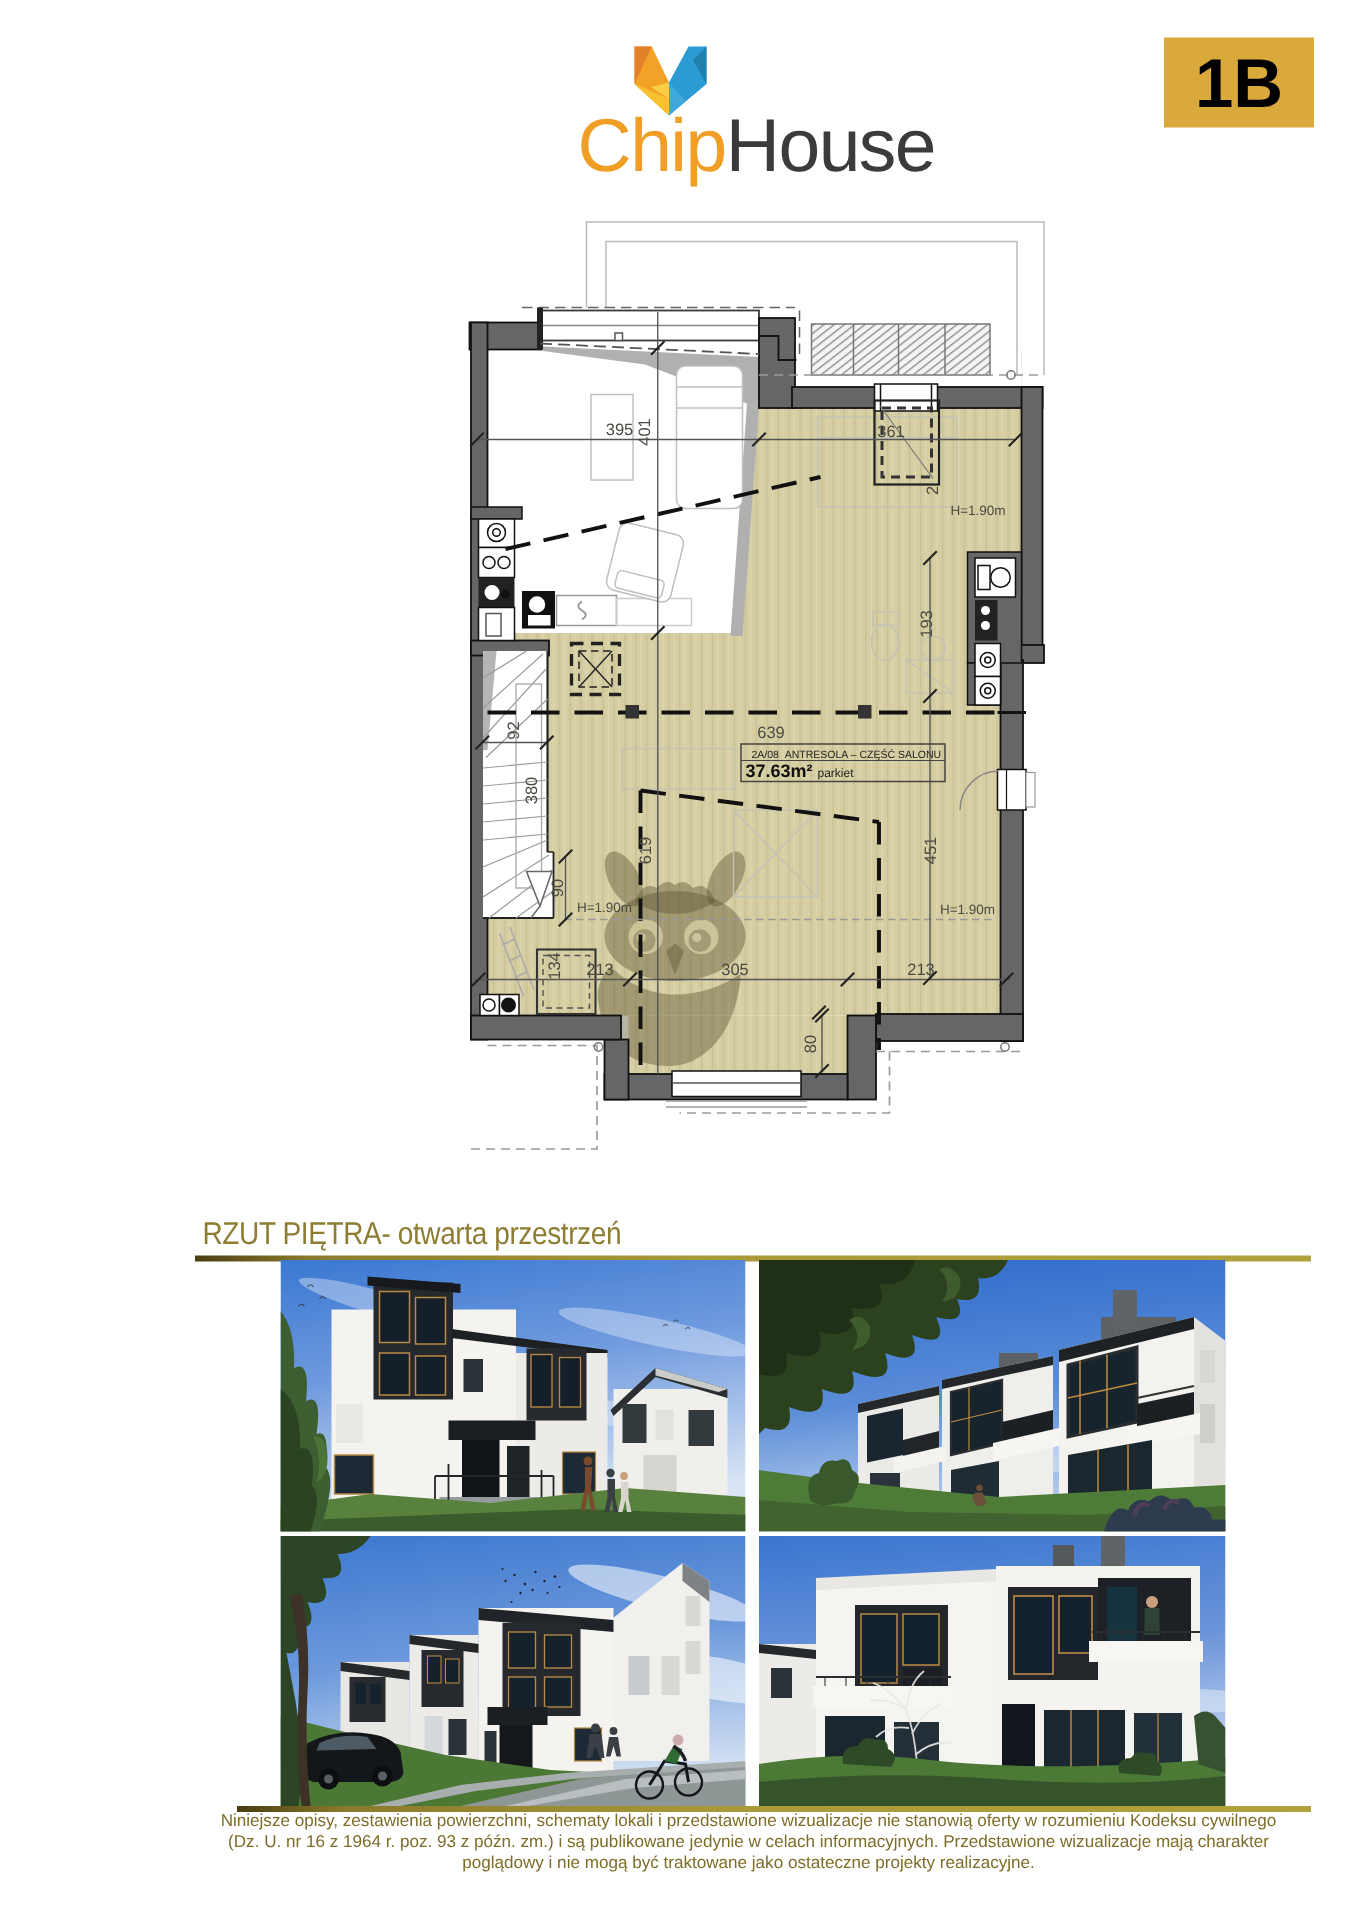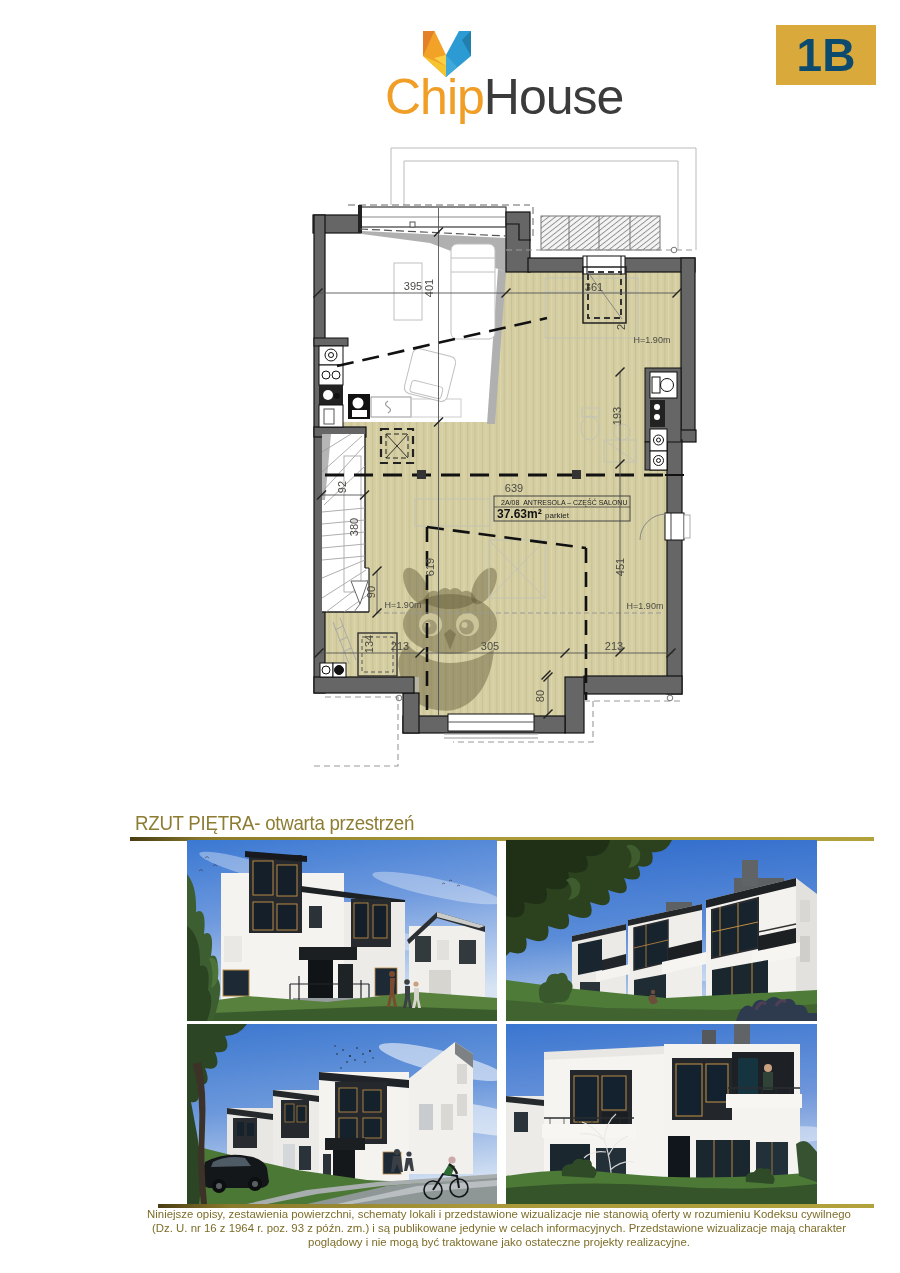--- a/index.html
+++ b/index.html
@@ -17,21 +17,21 @@
 <polygon points="423,31 434.5,31 423,56" fill="#e4802a"></polygon>
 <polygon points="423,56 446,77 446,66" fill="#f6c42f"></polygon>
 <polygon points="434,58 446,55 446,66" fill="#f9d043"></polygon>
 <polygon points="459,31 471,31 471,56 446,77 446,55" fill="#2c9bd3"></polygon>
 <polygon points="462,40 471,31 471,56" fill="#207fad"></polygon>
 <polygon points="446,55 446,77 457,67" fill="#3fa9dc"></polygon>
 </svg>
 
 <div class="abs" style="left:385px;top:68px;font-size:50px;letter-spacing:-1px"><span style="color:#f09e26">Chip</span><span style="color:#3b3b3b">House</span></div>
 
-<div class="abs" style="left:776px;top:25px;width:100px;height:60px;background:#d9a93c;color:#0c4a6e;font-weight:bold;font-size:46px;text-align:center;line-height:60px">1B</div>
+<div class="abs" style="left:776px;top:25px;width:100px;height:60px;background:#d9a93c;color:#000000;font-weight:bold;font-size:46px;text-align:center;line-height:60px">1B</div>
 
 <svg class="abs" style="left:280px;top:140px" width="440" height="640" viewBox="280 140 440 640">
 <defs>
 <pattern id="par" width="7.3" height="60" patternUnits="userSpaceOnUse">
 <rect width="7.3" height="60" fill="#d5cea2"></rect>
 <rect x="0" width="1" height="60" fill="#c8c194"></rect>
 <rect x="3.6" width="0.9" height="60" fill="#ded7ae"></rect>
 </pattern>
 <pattern id="hat" width="4.2" height="4.2" patternUnits="userSpaceOnUse" patternTransform="rotate(52)">
 <rect width="4.2" height="4.2" fill="#f4f4f4"></rect>

